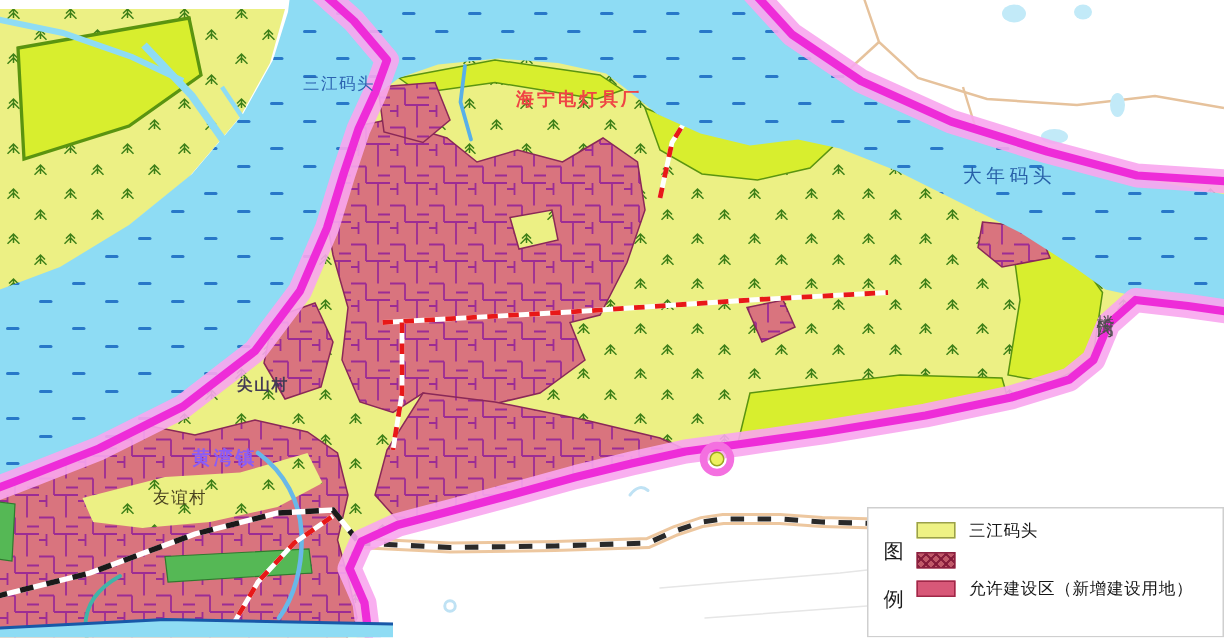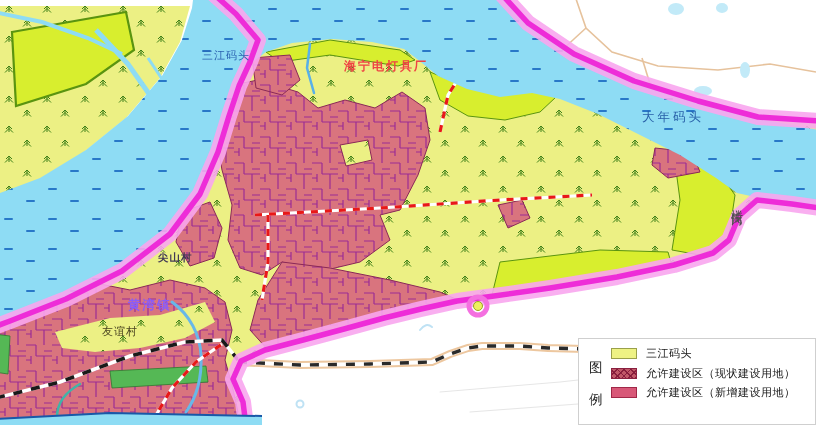--- a/index.html
+++ b/index.html
@@ -178,21 +178,20 @@
   <div class="legend">
     <span class="legend-title-char lt0">图</span>
     <span class="legend-title-char lt1">例</span>
     <div class="legend-rows">
       <div class="legend-row">
         <span class="swatch" style="background-color: rgb(238, 242, 132); border-color: rgb(154, 160, 74);"></span>
         <span class="legend-label">三江码头</span>
       </div>
       <div class="legend-row">
         <span class="swatch crosshatch" style="background-color: rgb(192, 88, 104); border-color: rgb(138, 32, 64);"></span>
-        <span class="legend-label">允许建设区（现状建设用地）</span>
       </div>
       <div class="legend-row">
         <span class="swatch" style="background-color: rgb(216, 88, 120); border-color: rgb(160, 40, 72);"></span>
         <span class="legend-label">允许建设区（新增建设用地）</span>
       </div>
     </div>
   </div>
 
 </div>
 

